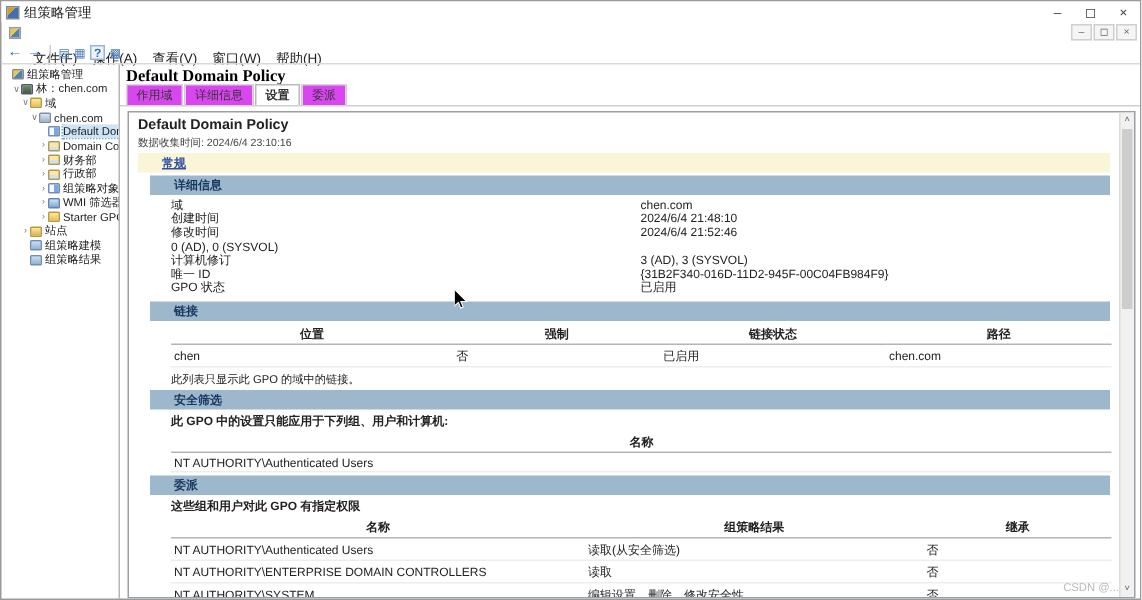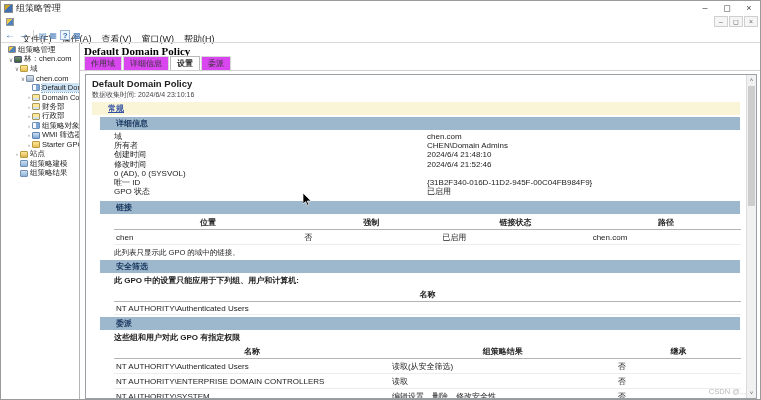--- a/index.html
+++ b/index.html
@@ -213,33 +213,33 @@
           <div class="band yellow"><a>常规</a></div>
 
           <div class="ind">
             <div class="band blue"><span>详细信息</span></div>
             <div class="sec-body">
               <div class="kv">
                   <span class="k">域</span>
                   <span class="v">chen.com</span>
                 </div>
               <div class="kv">
-                  <span class="k">所有者</span>
-                  <span class="v">CHEN\Domain Admins</span>
-                </div>
-              <div class="kv">
                   <span class="k">创建时间</span>
                   <span class="v">2024/6/4 21:48:10</span>
                 </div>
               <div class="kv">
                   <span class="k">修改时间</span>
                   <span class="v">2024/6/4 21:52:46</span>
                 </div>
               <div class="kv">
                   <span class="v">0 (AD), 0 (SYSVOL)</span>
+                </div>
+              <div class="kv">
+                  <span class="k">计算机修订</span>
+                  <span class="v">3 (AD), 3 (SYSVOL)</span>
                 </div>
               <div class="kv">
                   <span class="k">唯一 ID</span>
                   <span class="v">{31B2F340-016D-11D2-945F-00C04FB984F9}</span>
                 </div>
               <div class="kv">
                   <span class="k">GPO 状态</span>
                   <span class="v">已启用</span>
                 </div>
             </div>

